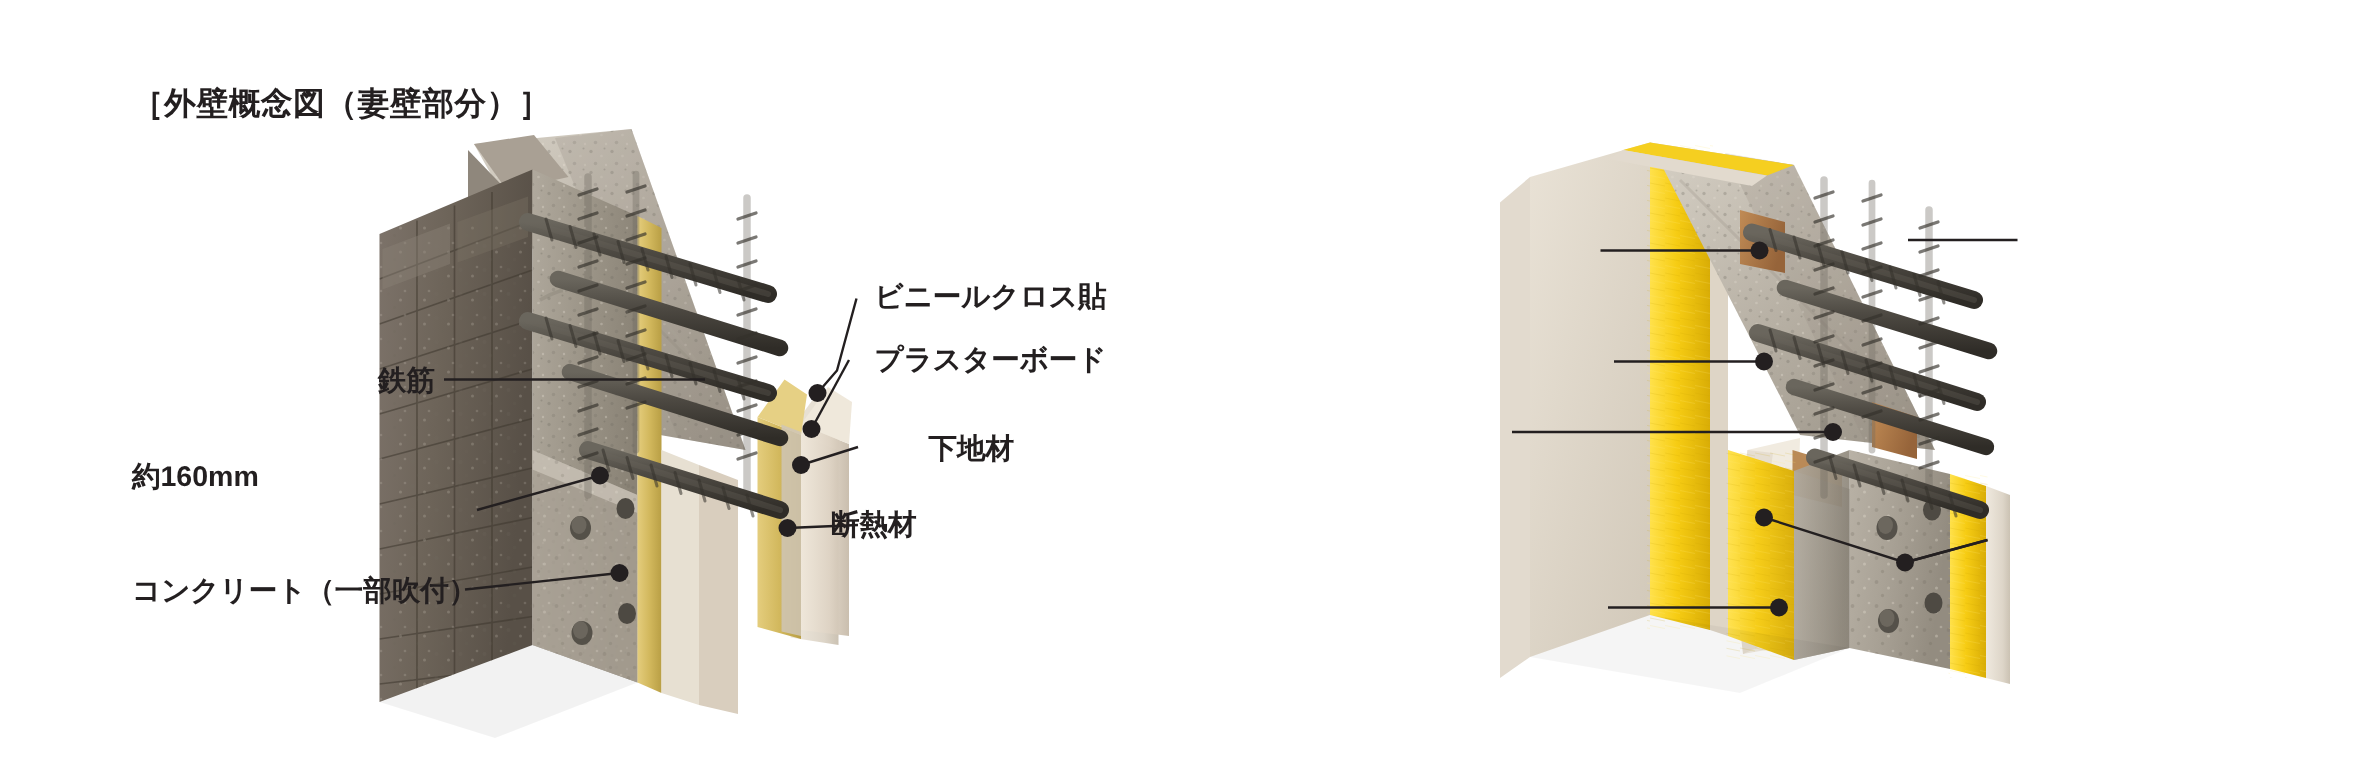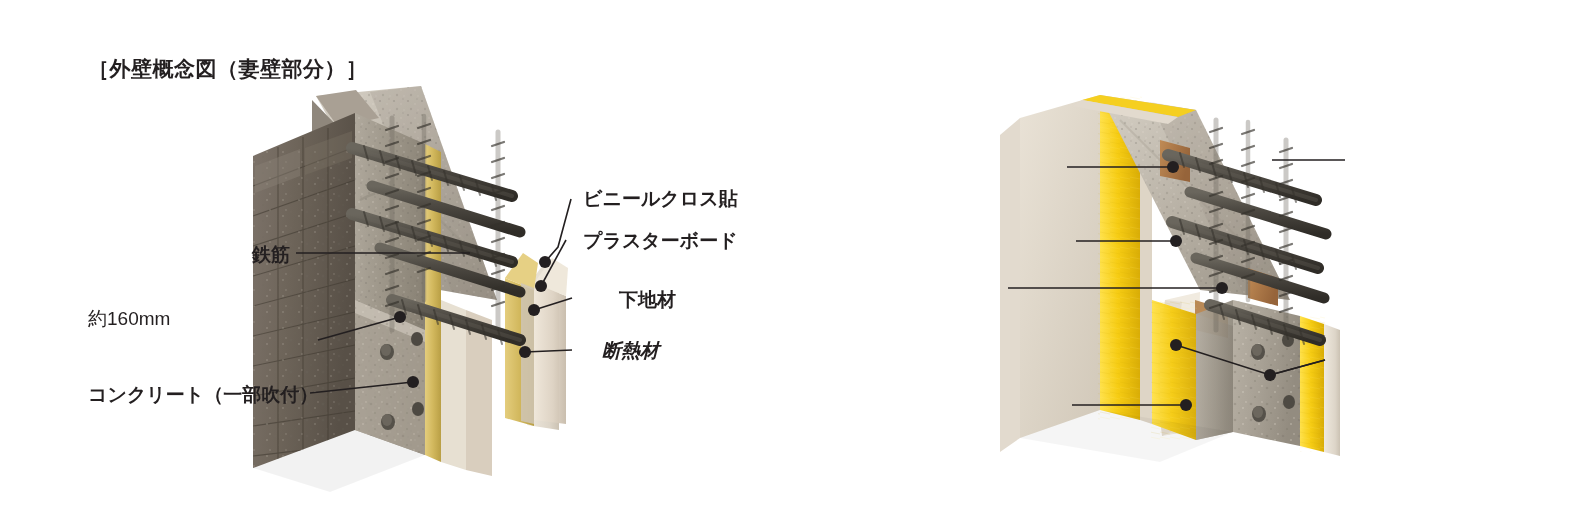--- a/index.html
+++ b/index.html
@@ -40,21 +40,21 @@
 
   .label {
     position: absolute;
     font-size: 19px;
     font-weight: 700;
     white-space: nowrap;
     color: #231f20;
     line-height: 1.35;
   }
   .label.two-line { line-height: 1.45; }
-  .label-sub { display: block; font-weight: 400; text-align: center; }
+  .label-sub { display: block; font-weight: 700; text-align: center; }
 
   .art-svg {
     position: absolute;
     left: 0;
     top: 0;
     width: 1577px;
     height: 508px;
     pointer-events: none;
   }
 </style>
@@ -512,21 +512,21 @@
 
   <section class="panel" id="panel-exterior">
     <h2 class="panel-title" id="title-exterior">［外壁概念図（妻壁部分）］</h2>
 
     <div class="label" style="left:583px; top:228px;">プラスターボード</div>
 
     <div class="label" style="left:583px; top:186px;">ビニールクロス貼</div>
 
     <div class="label" style="left:583px; top:287px;margin-left:36px;">下地材</div>
 
-    <div class="label" style="left:602px; top:338px;font-style:italic;">断熱材</div>
+    <div class="label" style="left:554px; top:338px;">断熱材</div>
 
     <div class="label" style="left:252px; top:242px;">鉄筋</div>
 
     <div class="label two-line" style="left:88px; top:305px;">
       <span class="label-sub">約160mm</span>
     </div>
 
     <div class="label" style="left:88px; top:382px;">コンクリート（一部吹付）</div>
   </section>
 

